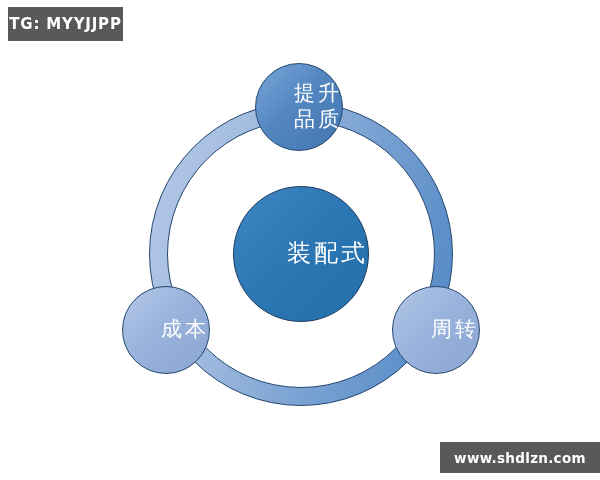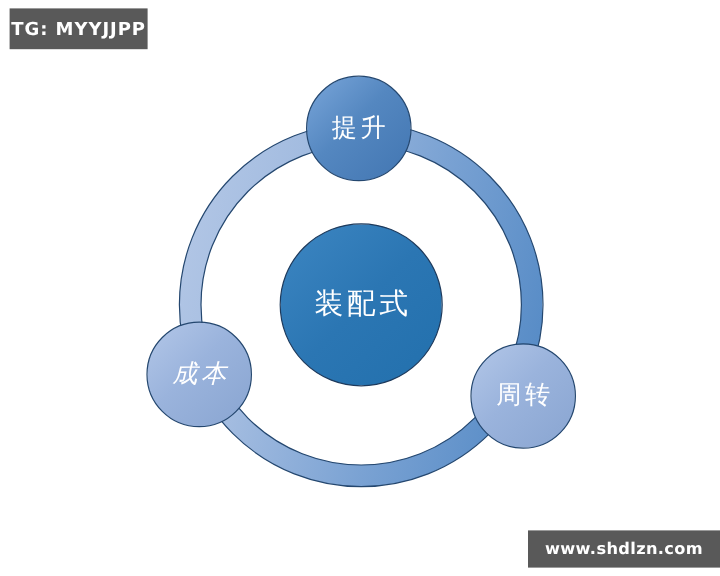--- a/index.html
+++ b/index.html
@@ -70,21 +70,21 @@
     box-sizing: border-box;
     z-index: 2;
   }
   .node {
     position: absolute;
     border-radius: 50%;
     border: 1.5px solid #24476f;
     box-sizing: border-box;
     display: flex;
     flex-direction: column;
-    align-items: center;
+    align-items: flex-end;
     justify-content: center;
     color: #ffffff;
     text-align: center;
     z-index: 3;
   }
   .node .line {
     display: block;
     line-height: 1.22;
     letter-spacing: 3px;
     text-indent: 3px; 
@@ -95,23 +95,22 @@
     height: 88px;
     font-size: 21px;
   }
   .sat-top {
     left: 255px;
     top: 63px;
     background: linear-gradient(135deg, #7aa6da 0%, #5487c0 45%, #4276b2 100%);
   }
   .sat-bl {
     left: 122px;
-    top: 268px;
+    top: 286px;
     background: linear-gradient(135deg, #b3c7e8 0%, #9ab3dc 45%, #89a5d1 100%);
-    font-style: italic;
   }
   .sat-br {
     left: 392px;
     top: 286px;
     background: linear-gradient(135deg, #b3c7e8 0%, #9ab3dc 45%, #89a5d1 100%);
   }
   .hub {
     left: 233px;
     top: 186px;
     width: 136px;
@@ -127,20 +126,21 @@
 
 <div class="canvas">
 
   <div class="badge badge-tg">TG: MYYJJPP</div>
 
   <div class="ring-outer"></div>
   <div class="ring-hole"></div>
 
   <div class="node satellite sat-top">
     <span class="line">提升</span>
+    <span class="line">品质</span>
   </div>
 
   <div class="node satellite sat-bl">
     <span class="line">成本</span>
   </div>
 
   <div class="node satellite sat-br">
     <span class="line">周转</span>
   </div>
 

